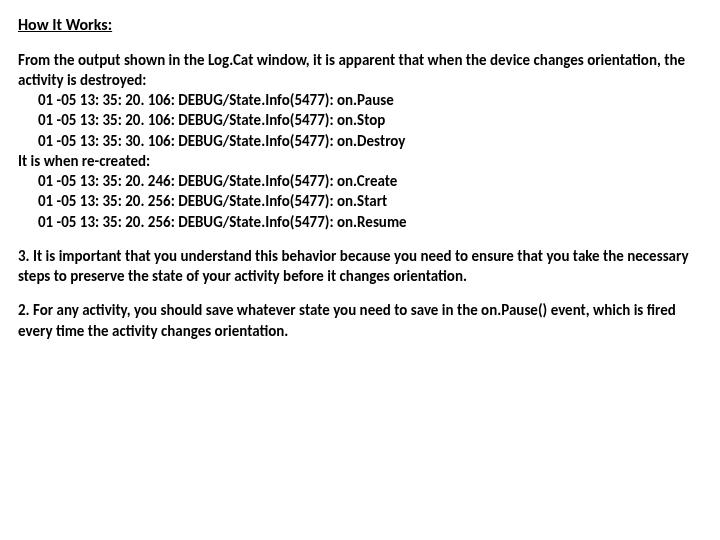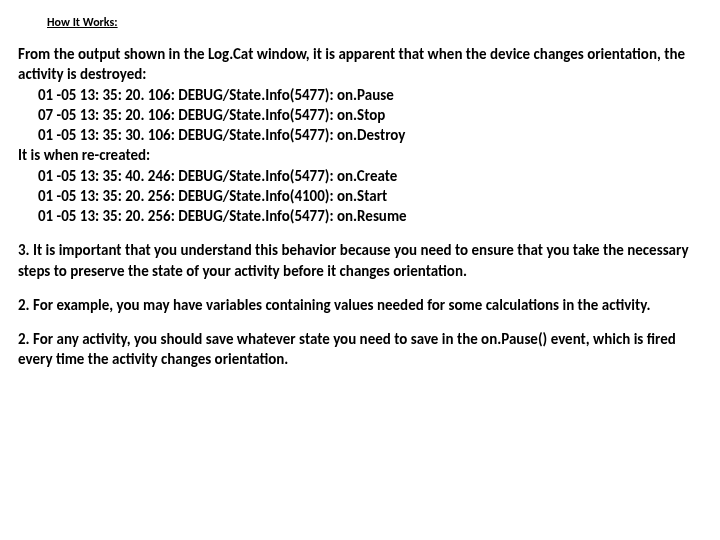--- a/index.html
+++ b/index.html
@@ -14,46 +14,44 @@
     line-height: 1.35;
   }
   .page {
     padding: 14px 18px 18px 18px;
     font-weight: 600;
   }
   .heading {
     text-decoration: underline;
     font-weight: 700;
     margin-bottom: 14px;
-    font-size: 12px;
-    margin-left: 29px;
+    font-size: 16px;
   }
   .block {
     margin-bottom: 14px;
   }
   .log-line {
     display: block;
     margin-left: 20px;
   }
 </style>
 </head>
 <body>
 
 <div class="page">
 
   <div class="heading">How It Works:</div>
 
   <div class="block">
     <span>From the output shown in the Log.Cat window, it is apparent that when the device changes orientation, the activity is destroyed:</span><br>
     <span class="log-line">01 -05 13: 35: 20. 106: DEBUG/State.Info(5477): on.Pause</span>
-    <span class="log-line">07 -05 13: 35: 20. 106: DEBUG/State.Info(5477): on.Stop</span>
+    <span class="log-line">01 -05 13: 35: 20. 106: DEBUG/State.Info(5477): on.Stop</span>
     <span class="log-line">01 -05 13: 35: 30. 106: DEBUG/State.Info(5477): on.Destroy</span>
     <span>It is when re-created:</span><br>
-    <span class="log-line">01 -05 13: 35: 40. 246: DEBUG/State.Info(5477): on.Create</span>
-    <span class="log-line">01 -05 13: 35: 20. 256: DEBUG/State.Info(4100): on.Start</span>
+    <span class="log-line">01 -05 13: 35: 20. 246: DEBUG/State.Info(5477): on.Create</span>
+    <span class="log-line">01 -05 13: 35: 20. 256: DEBUG/State.Info(5477): on.Start</span>
     <span class="log-line">01 -05 13: 35: 20. 256: DEBUG/State.Info(5477): on.Resume</span>
   </div>
 
   <div class="block">3. It is important that you understand this behavior because you need to ensure that you take the necessary steps to preserve the state of your activity before it changes orientation.</div>
-  <div class="block">2. For example, you may have variables containing values needed for some calculations in the activity.</div>
   <div class="block">2. For any activity, you should save whatever state you need to save in the on.Pause() event, which is fired every time the activity changes orientation.</div>
 
 </div>
 
 </body></html>

